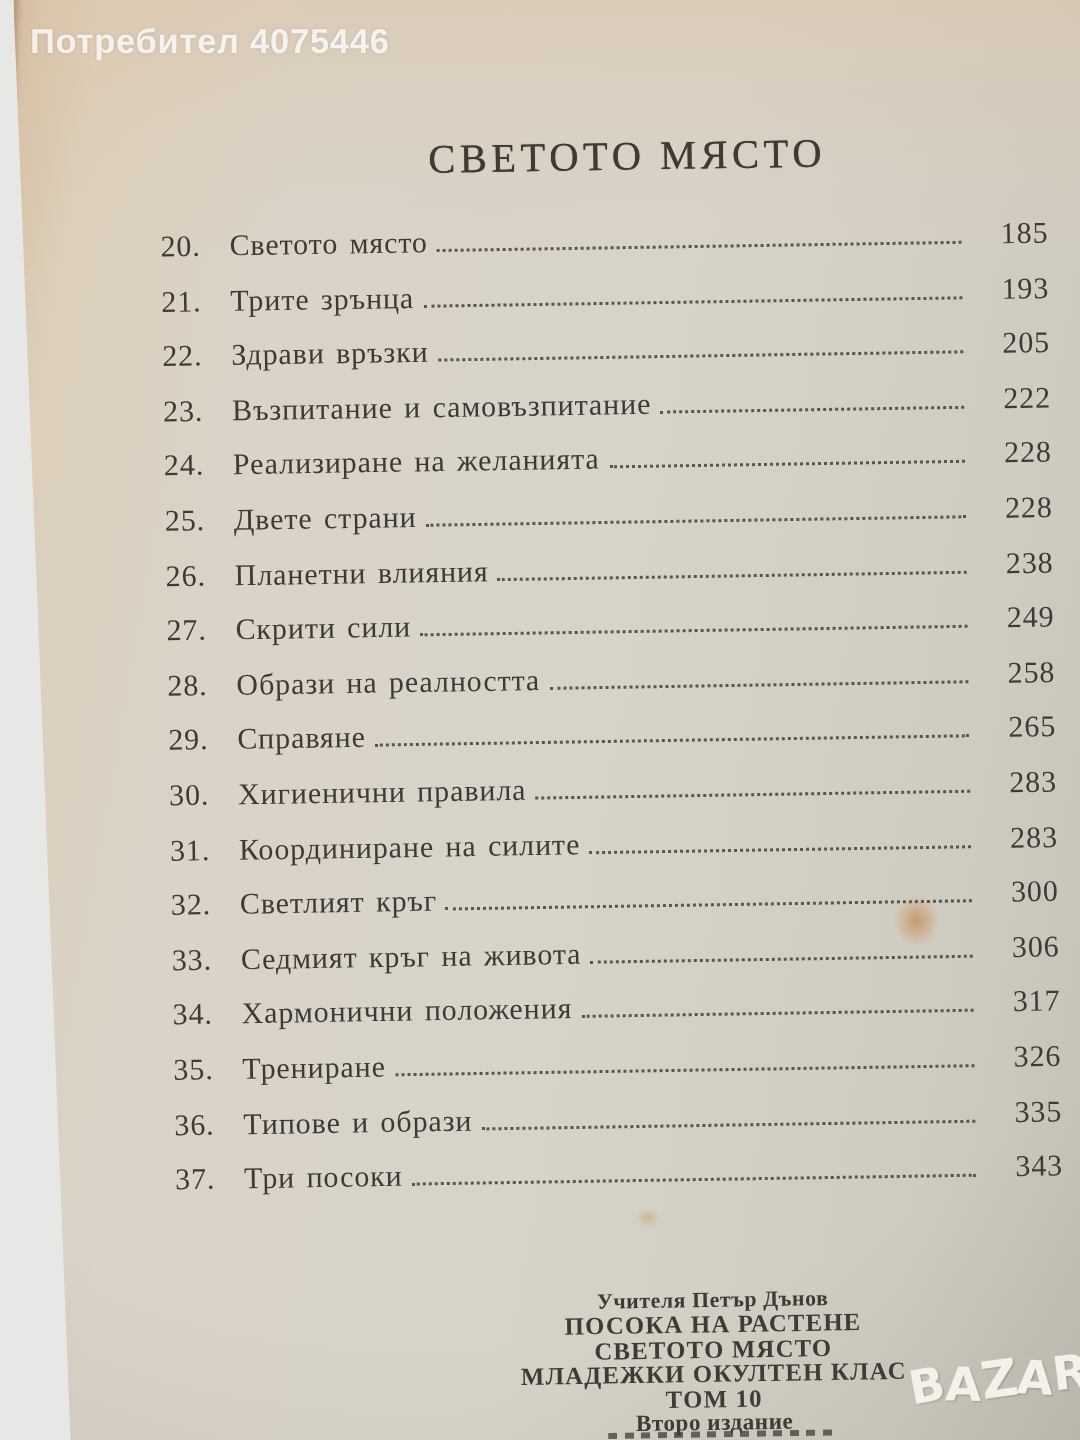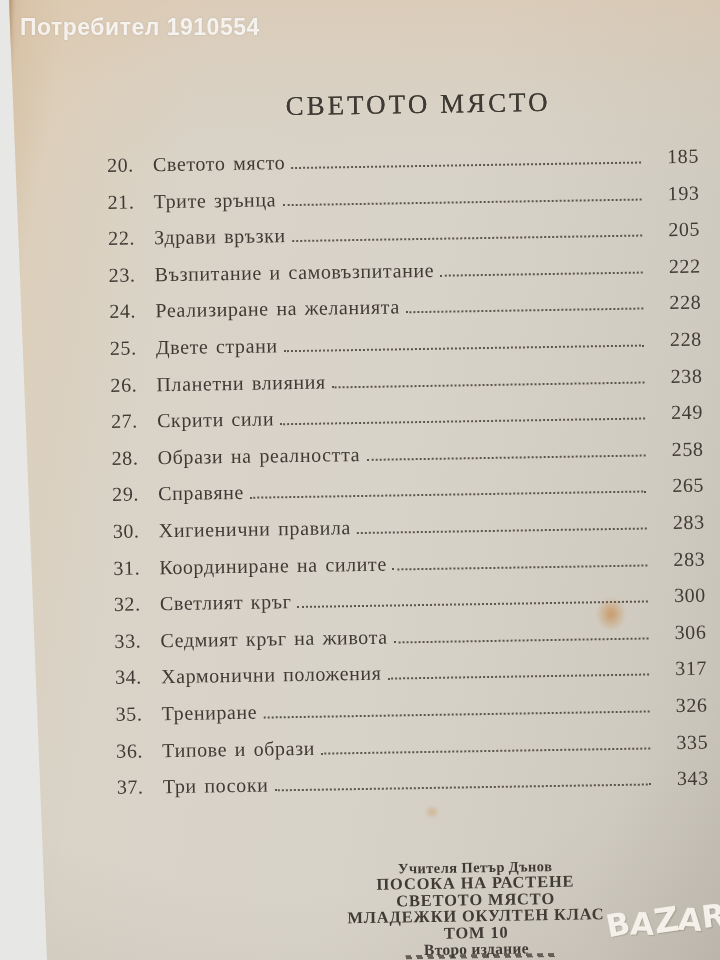--- a/index.html
+++ b/index.html
@@ -225,21 +225,21 @@
 </div>
 
       <div class="cutoff-text-tops"></div>
     </div>
 
     <div class="stain stain-1"></div>
     <div class="stain stain-2"></div>
     <div class="page-vignette"></div>
   </div>
 
-  <div class="user-watermark">Потребител 1910554</div>
+  <div class="user-watermark">Потребител 4075446</div>
 
   <div class="bazar-logo">
     <span class="bazar-letter">B</span>
     <span class="bazar-letter">A</span>
     <span class="bazar-letter">Z</span>
     <span class="bazar-letter">A</span>
     <span class="bazar-letter">R</span>
   </div>
 
 </div>

